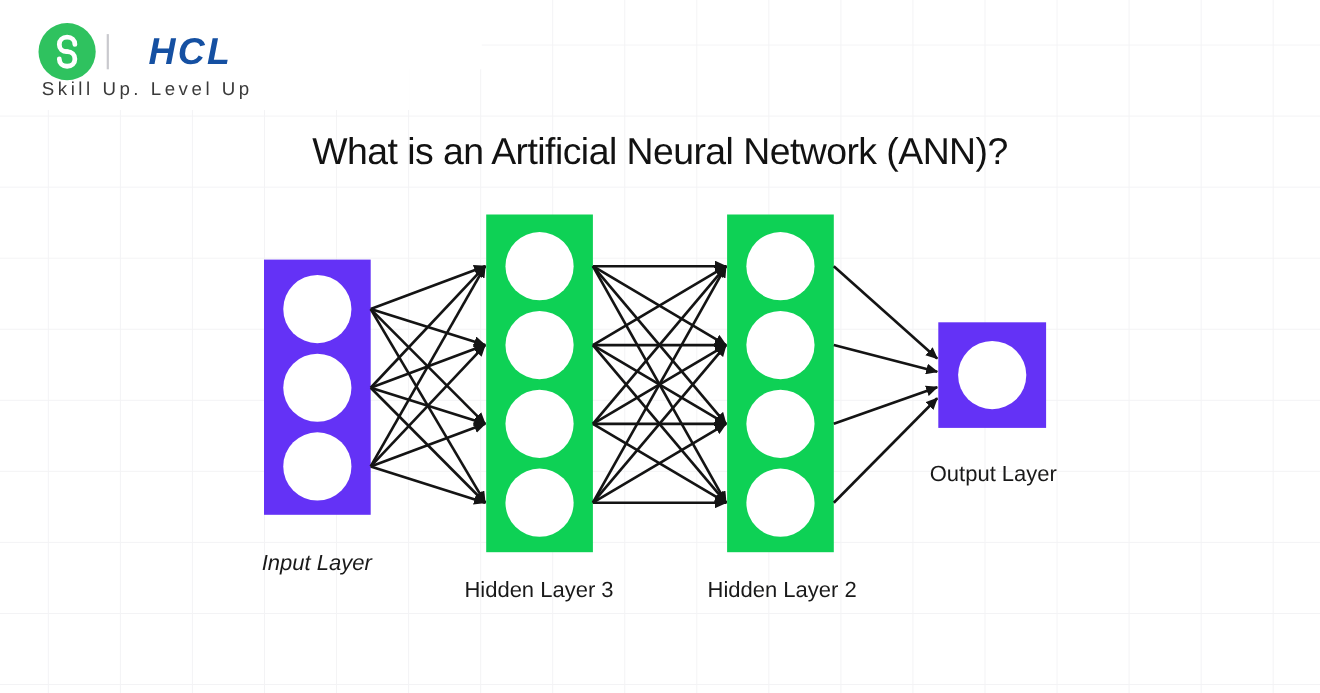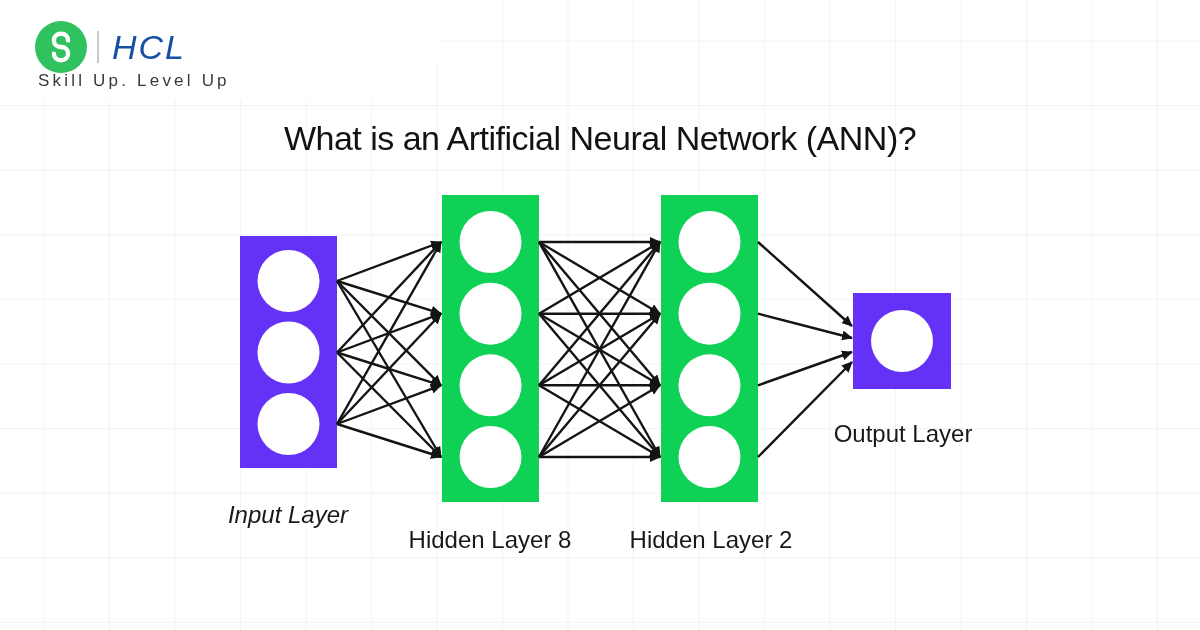--- a/index.html
+++ b/index.html
@@ -24,38 +24,38 @@
   .header{position:absolute;left:35px;top:21px;display:flex;align-items:center;}
   .guvi-badge{
     width:52px;height:52px;border-radius:50%;
     display:flex;align-items:center;justify-content:center;flex:0 0 auto;
   }
   .brand-guvi{
     margin-left:12px;font-size:34px;font-weight:700;color:#17171b;letter-spacing:.5px;
   }
   .brand-sep{width:2px;height:32px;background:#c9c9ce;margin:0 13px 0 10px;}
   .brand-hcl{
-    font-size:34px;font-weight:400;font-style:italic;letter-spacing:2px;
+    font-size:34px;font-weight:700;font-style:italic;letter-spacing:2px;margin-left:23px;
   }
   .tagline{
     position:absolute;left:38px;top:71px;font-size:17px;color:#3a3a3a;
     letter-spacing:3.2px;font-weight:500;white-space:nowrap;
   }
 
   
   .page-title{
     position:absolute;left:0;top:119px;width:1200px;text-align:center;
     font-size:34px;font-weight:400;color:#121212;letter-spacing:-0.5px;
   }
 
   
   svg.network{position:absolute;left:0;top:0;}
   .layer-label{
     position:absolute;transform:translateX(-50%);
-    font-size:24px;color:#191919;white-space:nowrap;
+    font-size:20px;color:#191919;white-space:nowrap;
   }
   .lbl-input{left:288px;top:501px;font-style:italic;}
   .lbl-hidden1{left:490px;top:526px;}
   .lbl-hidden2{left:711px;top:526px;}
   .lbl-output{left:903px;top:420px;}
 </style>
 </head>
 <body>
 
 <div class="grid-bg"></div>
@@ -126,15 +126,15 @@
     <line x1="539" y1="457" x2="660" y2="313.7" stroke="#141414" stroke-width="2.4" marker-end="url(#arrow-head)"></line>
     <line x1="539" y1="457" x2="660" y2="385.3" stroke="#141414" stroke-width="2.4" marker-end="url(#arrow-head)"></line>
     <line x1="539" y1="457" x2="660" y2="457" stroke="#141414" stroke-width="2.4" marker-end="url(#arrow-head)"></line>
     <line x1="758" y1="242" x2="852" y2="326" stroke="#141414" stroke-width="2.4" marker-end="url(#arrow-head)"></line>
     <line x1="758" y1="313.7" x2="852" y2="338" stroke="#141414" stroke-width="2.4" marker-end="url(#arrow-head)"></line>
     <line x1="758" y1="385.3" x2="852" y2="352" stroke="#141414" stroke-width="2.4" marker-end="url(#arrow-head)"></line>
     <line x1="758" y1="457" x2="852" y2="362" stroke="#141414" stroke-width="2.4" marker-end="url(#arrow-head)"></line>
   </svg>
 
 <span class="layer-label lbl-input">Input Layer</span>
-<span class="layer-label lbl-hidden1">Hidden Layer 8</span>
+<span class="layer-label lbl-hidden1">Hidden Layer 3</span>
 <span class="layer-label lbl-hidden2">Hidden Layer 2</span>
 <span class="layer-label lbl-output">Output Layer</span>
 
 </body></html>

